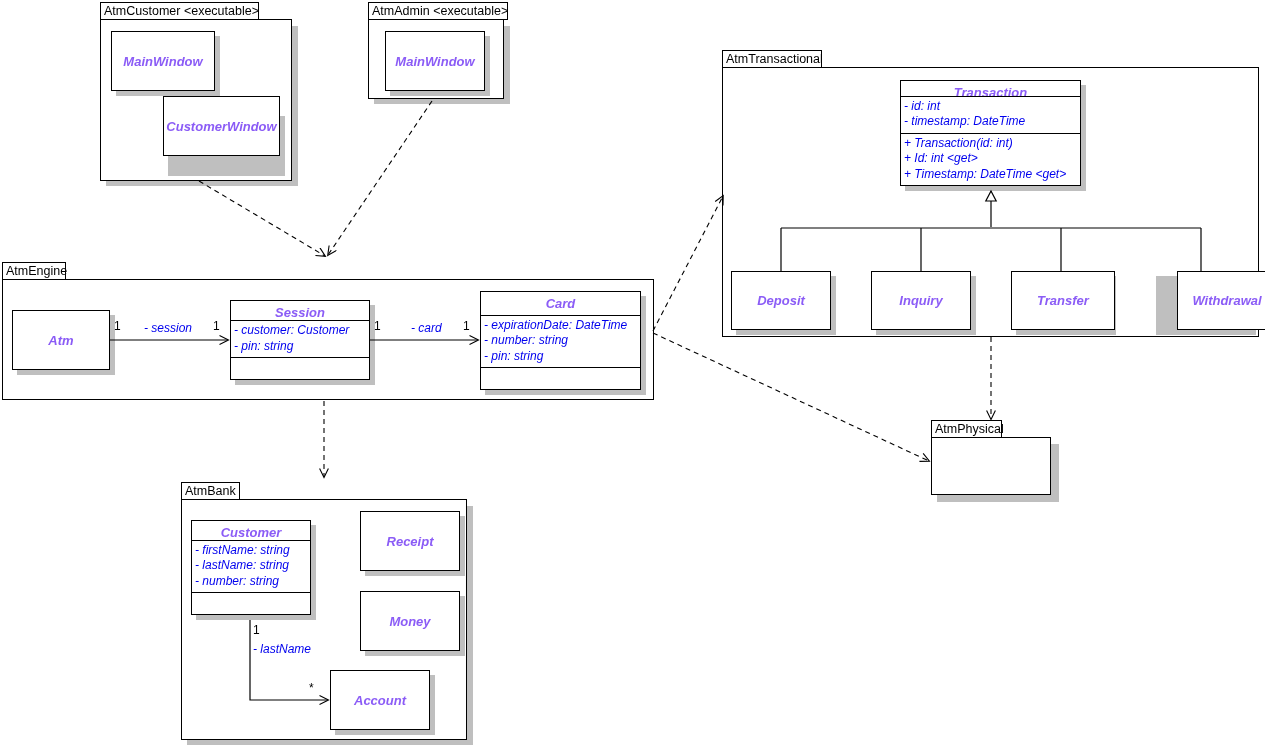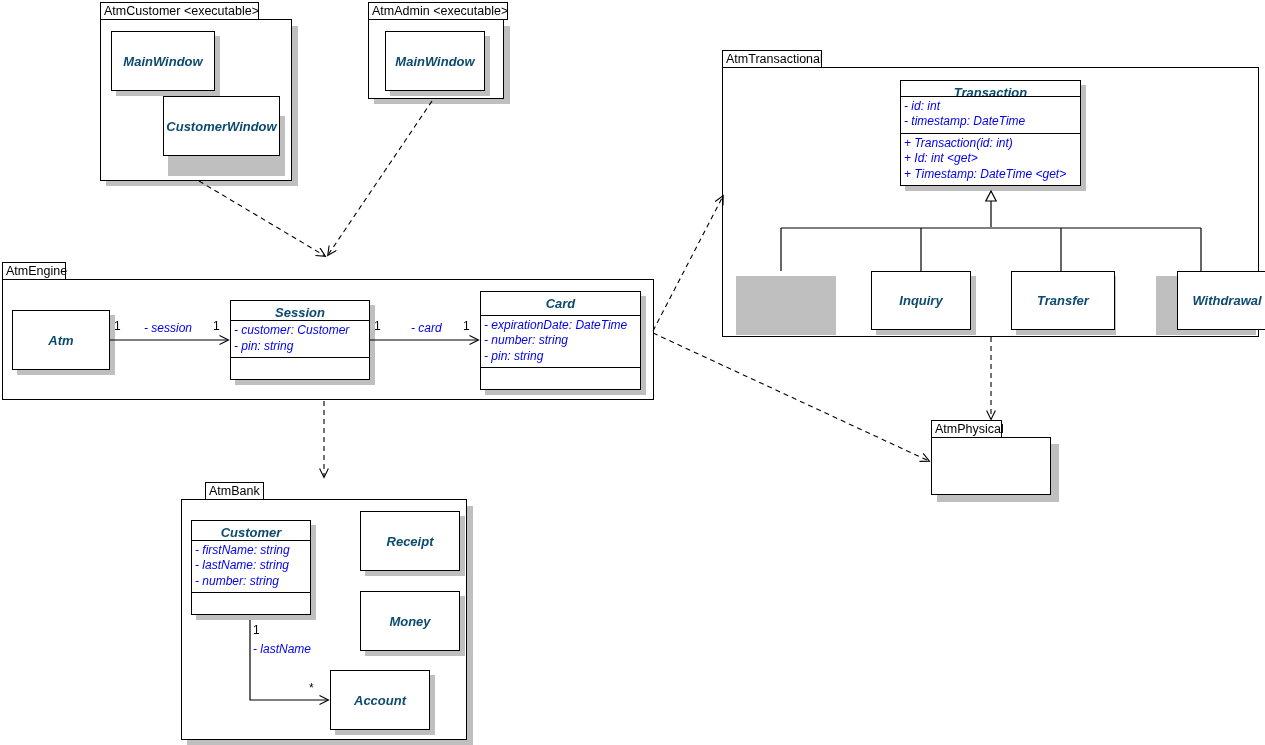--- a/index.html
+++ b/index.html
@@ -58,21 +58,21 @@
     display: flex;
     flex-direction: column;
   }
   .cls-shadow {
     position: absolute;
     background: #bfbfbf;
     z-index: 2;
   }
   .cls-name {
     text-align: center;
-    color: #0c4a6e;
+    color: #8b5cf6;
     font-weight: bold;
     font-style: italic;
     font-size: 13px;
     line-height: 15px;
     padding: 4px 2px 4px 2px;
     white-space: nowrap;
     overflow: hidden;
   }
   .cls-name.centered {
     flex: 1 1 auto;
@@ -257,20 +257,23 @@
       <div class="cls-feature">- timestamp: DateTime</div>
     </div>
     <div class="cls-compartment">
       <div class="cls-feature">+ Transaction(id: int)</div>
       <div class="cls-feature">+ Id: int &lt;get&gt;</div>
       <div class="cls-feature">+ Timestamp: DateTime &lt;get&gt;</div>
     </div>
   </div>
 
   <div class="cls-shadow" style="left:736px; top:276px; width:100px; height:59px;"></div>
+  <div class="cls" style="left:731px; top:271px; width:100px; height:59px;">
+    <div class="cls-name centered">Deposit</div>
+  </div>
 
   <div class="cls-shadow" style="left:876px; top:276px; width:100px; height:59px;"></div>
   <div class="cls" style="left:871px; top:271px; width:100px; height:59px;">
     <div class="cls-name centered">Inquiry</div>
   </div>
 
   <div class="cls-shadow" style="left:1016px; top:276px; width:100px; height:59px;"></div>
   <div class="cls" style="left:1011px; top:271px; width:104px; height:59px;">
     <div class="cls-name centered">Transfer</div>
   </div>
@@ -281,21 +284,21 @@
   </div>
 
   <div class="pkg" style="left:931px; top:420px; width:130px; height:82px;">
     <div class="pkg-shadow" style="left:6px; top:24px; width:122px; height:58px;"></div>
     <div class="pkg-tab" style="width:71px;">AtmPhysical</div>
     <div class="pkg-body" style="left:0; top:17px; width:120px; height:58px;"></div>
   </div>
 
   <div class="pkg" style="left:181px; top:482px; width:295px; height:263px;">
     <div class="pkg-shadow" style="left:6px; top:24px; width:286px; height:239px;"></div>
-    <div class="pkg-tab" style="width:59px;margin-left:24px;">AtmBank</div>
+    <div class="pkg-tab" style="width:59px;">AtmBank</div>
     <div class="pkg-body" style="left:0; top:17px; width:286px; height:241px;"></div>
   </div>
 
   <div class="cls-shadow" style="left:196px; top:525px; width:120px; height:95px;"></div>
   <div class="cls" style="left:191px; top:520px; width:120px; height:95px;justify-content:flex-end;">
     <div class="cls-name">Customer</div>
     <div class="cls-compartment">
       <div class="cls-feature">- firstName: string</div>
       <div class="cls-feature">- lastName: string</div>
       <div class="cls-feature">- number: string</div>

